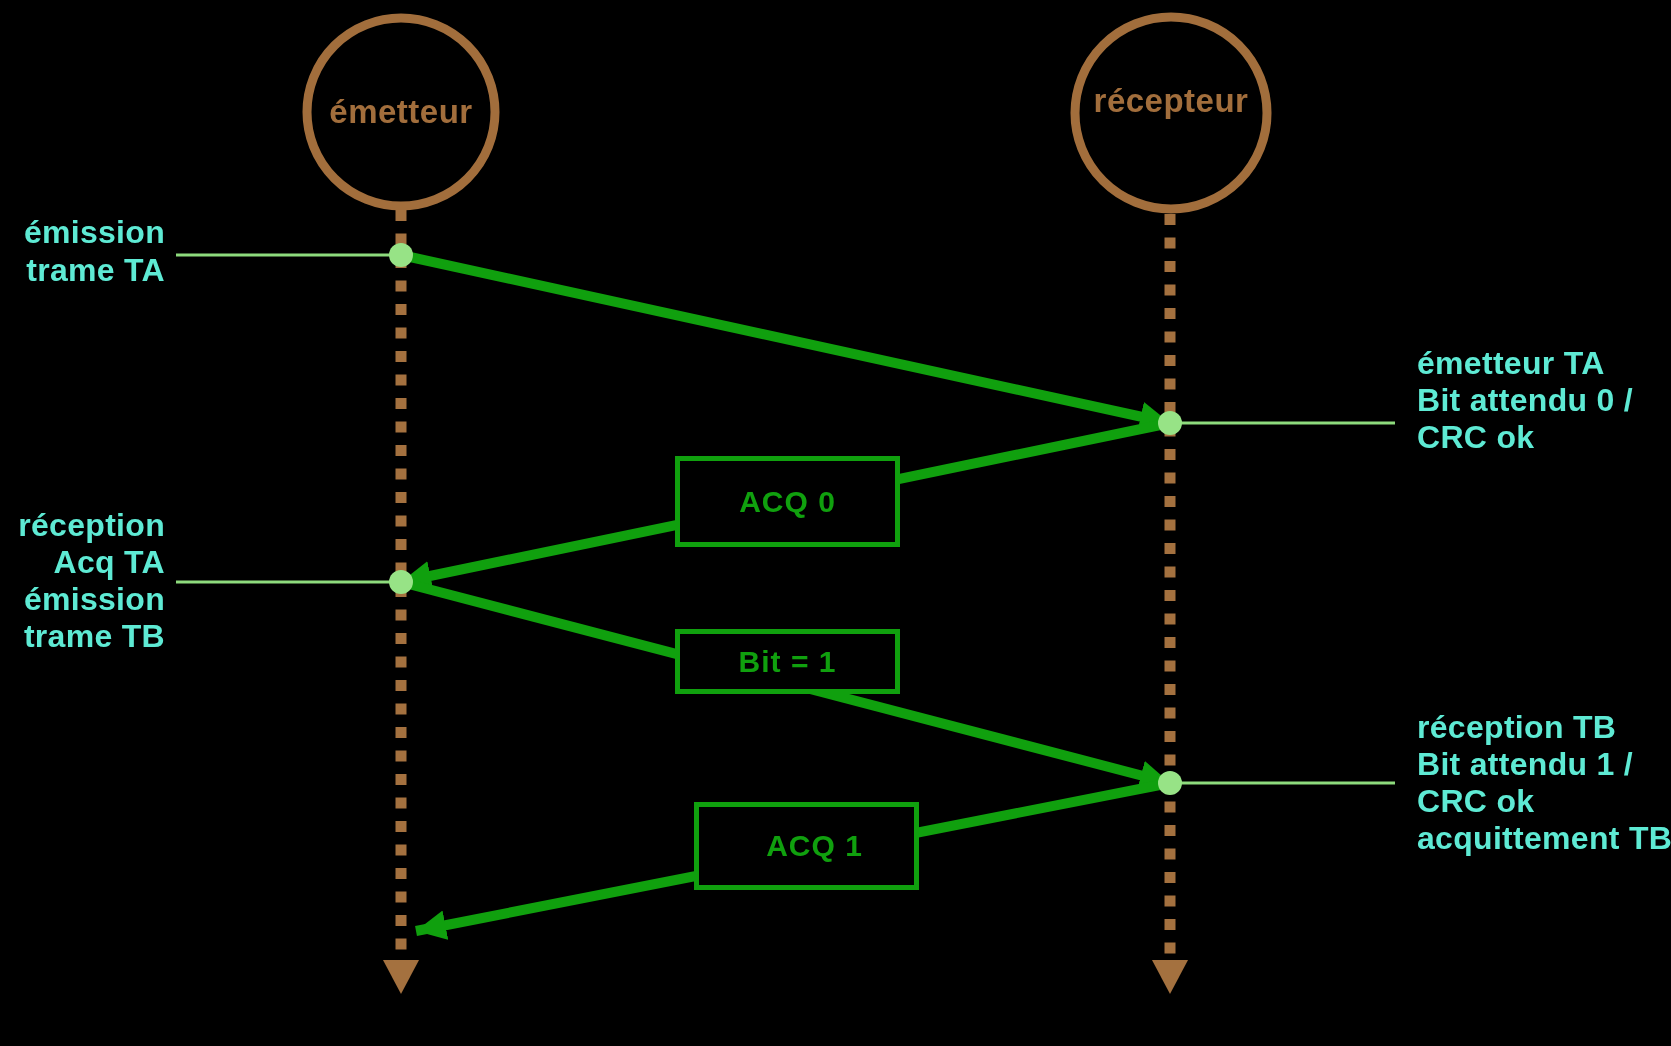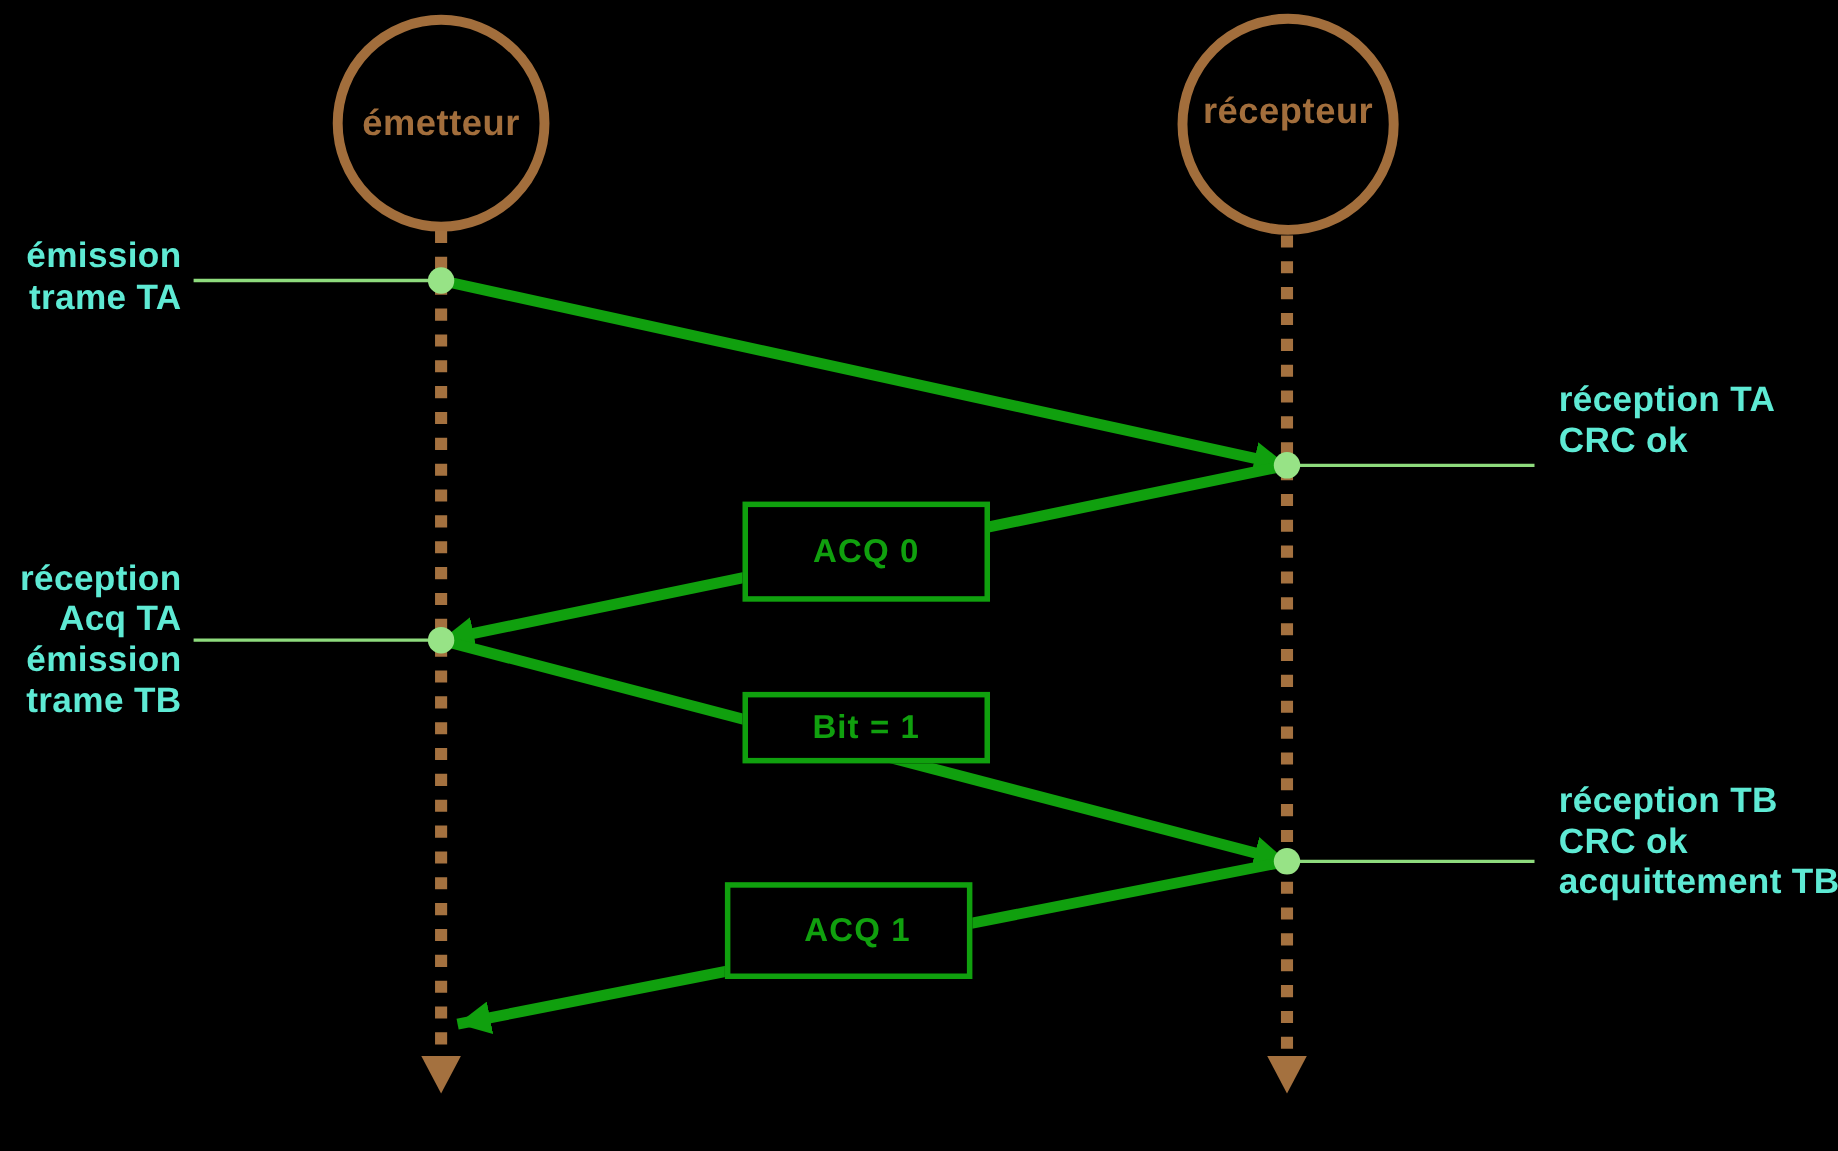--- a/index.html
+++ b/index.html
@@ -88,21 +88,21 @@
     left: 1417px;
     text-align: left;
   }
   .ann-block-1 { top: 213px; line-height: 38px; }
   .ann-block-2 { top: 507px; }
   .ann-block-3 { top: 345px; }
   .ann-block-4 { top: 709px; }
   .box-1 { left: 675px; top: 285px; height: 89px; }
   .box-2 { left: 675px; top: 456px; height: 91px; }
   .box-3 { left: 675px; top: 629px; height: 65px; }
-  .box-4 { left: 659px; top: 802px; height: 88px; padding-left: 16px; }
+  .box-4 { left: 694px; top: 802px; height: 88px; padding-left: 16px; }
   .label-emitter  { left: 281px; top: 97px; }
   .label-receiver { left: 1051px; top: 86px; }
 </style>
 </head>
 <body>
 
 <div class="stage">
 
   <svg width="1671" height="1046" viewBox="0 0 1671 1046">
     <defs>
@@ -154,22 +154,24 @@
     <div>trame TA</div>
   </div>
   <div class="ann left ann-block-2">
     <div>réception</div>
     <div>Acq TA</div>
     <div>émission</div>
     <div>trame TB</div>
   </div>
 
   <div class="ann right ann-block-3">
-    <div>réception TA</div>
+    <div>émetteur TA</div>
+    <div>Bit attendu 0 /</div>
     <div>CRC ok</div>
   </div>
   <div class="ann right ann-block-4">
     <div>réception TB</div>
+    <div>Bit attendu 1 /</div>
     <div>CRC ok</div>
     <div>acquittement TB</div>
   </div>
 
 </div>
 
 </body></html>

